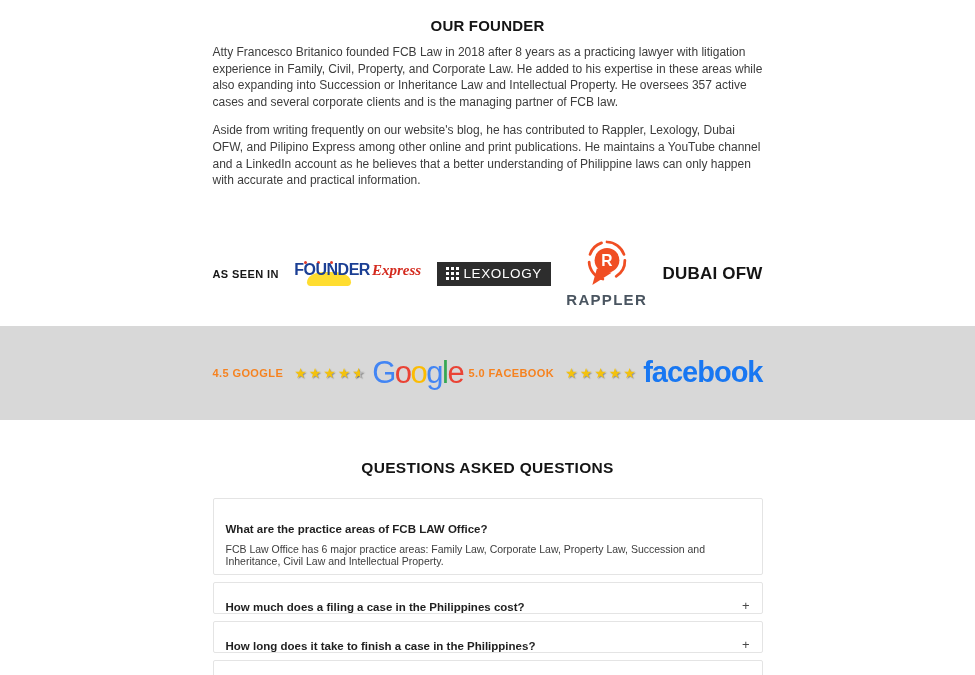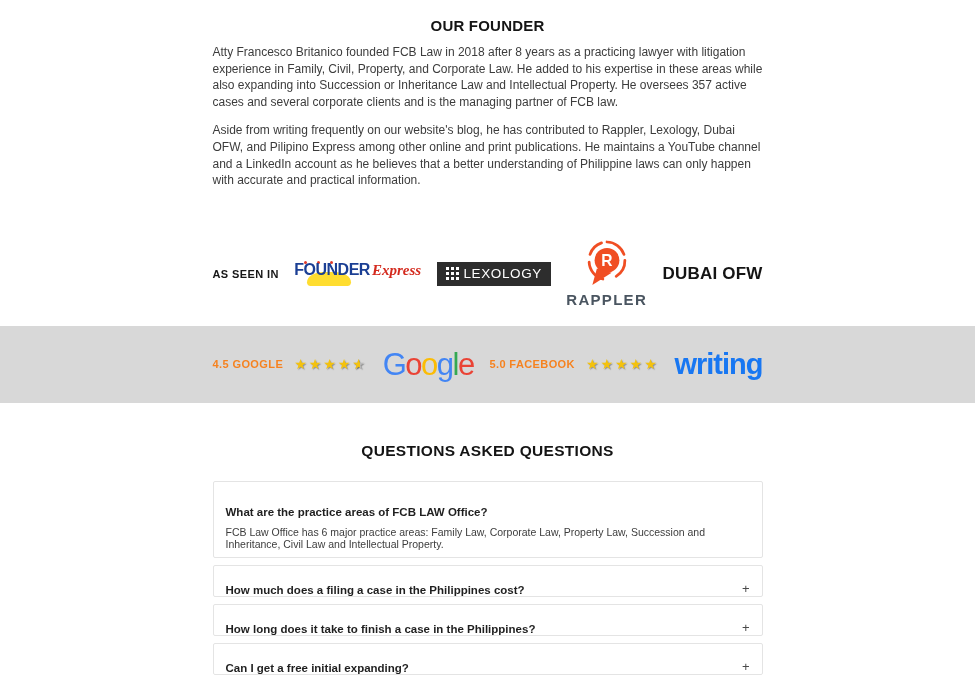--- a/index.html
+++ b/index.html
@@ -42,21 +42,21 @@
     display: flex; align-items: center; gap: 5px; padding: 8px 9px;
     font-size: 13.5px; letter-spacing: .6px; font-weight: normal;
   }
 
   .rappler-logo { display: flex; flex-direction: column; align-items: center; }
   .rappler-name { font-size: 15px; font-weight: bold; color: #4a5560; letter-spacing: 1.3px; margin-top: 2px; }
 
   .dubai-logo { font-size: 17px; font-weight: bold; color: #141414; letter-spacing: .2px; }
 
   
-  .band { margin-top: 23px; background: #d8d8d8; height: 77px; display: flex; align-items: center; }
+  .band { margin-top: 23px; background: #d8d8d8; height: 94px; display: flex; align-items: center; }
   .band-inner { width: 550px; margin: 0 auto; display: flex; align-items: center; justify-content: space-between; }
   .rating { display: flex; align-items: center; gap: 11px; }
   .rating-label { font-size: 11px; font-weight: bold; color: #f6821f; letter-spacing: .4px; white-space: nowrap; }
   .stars { font-size: 14px; letter-spacing: 2px; color: #f4c20d; white-space: nowrap;
            text-shadow: 1px 1px 1px rgba(90,90,90,.55); }
   .star-half { position: relative; display: inline-block; color: #b9b9b9; }
   .star-half .half-fill {
     position: absolute; left: 0; top: 0; width: 55%; overflow: hidden; color: #f4c20d;
   }
   .google-logo { font-size: 31px; font-weight: 500; letter-spacing: -1.5px; line-height: 1; }
@@ -142,21 +142,21 @@
       <span class="stars">★★★★<span class="star-half">★<span class="half-fill">★</span></span></span>
     </span>
 
     <span class="google-logo"><span class="g-blue">G</span><span class="g-red">o</span><span class="g-yellow">o</span><span class="g-blue">g</span><span class="g-green">l</span><span class="g-red">e</span></span>
 
     <span class="rating">
       <span class="rating-label">5.0 FACEBOOK</span>
       <span class="stars">★★★★★</span>
     </span>
 
-    <span class="fb-logo">writing</span>
+    <span class="fb-logo">facebook</span>
   </div>
 </div>
 
 <div class="col">
   <h2 class="faq-heading">QUESTIONS ASKED QUESTIONS</h2>
 
   <div class="faq-list">
     <div class="faq-item open">
       <div class="faq-q">What are the practice areas of FCB LAW Office?</div>
       <div class="faq-a">FCB Law Office has 6 major practice areas: Family Law, Corporate Law, Property Law, Succession and Inheritance, Civil Law and Intellectual Property.</div>

